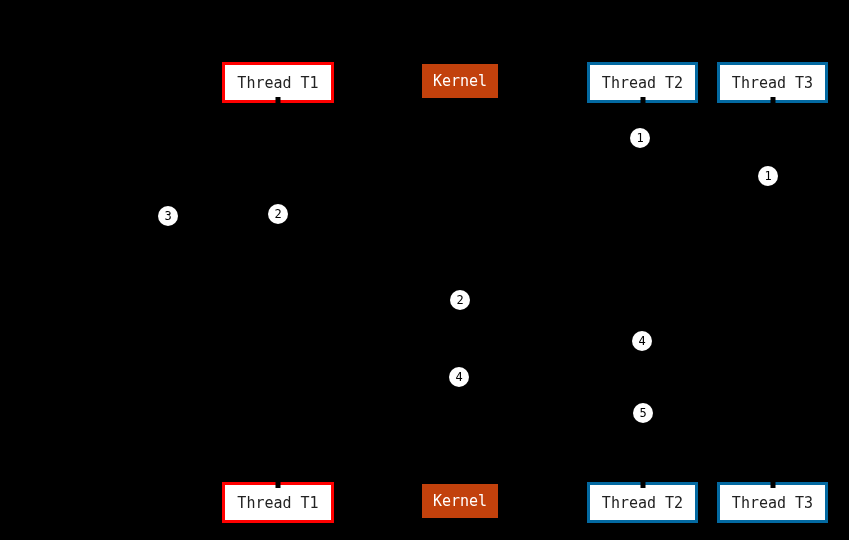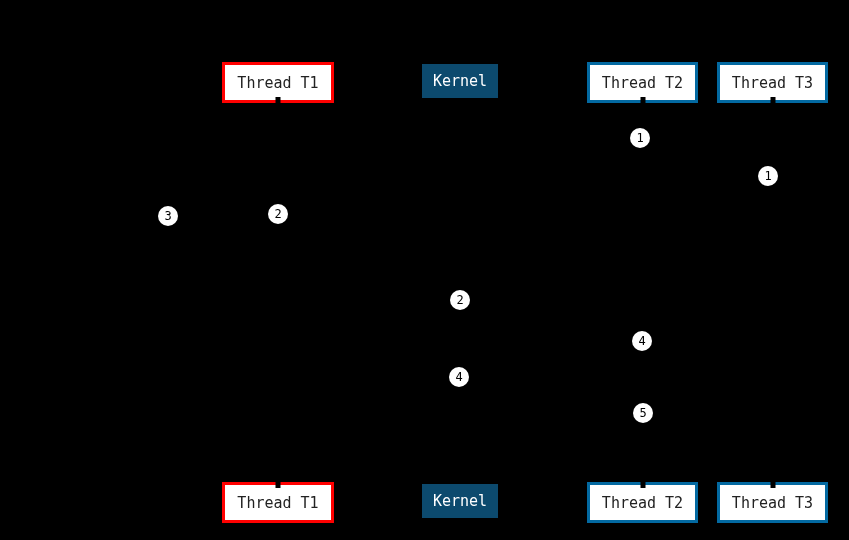--- a/index.html
+++ b/index.html
@@ -18,21 +18,21 @@
     background: #ffffff;
     display: flex;
     align-items: center;
     justify-content: center;
     font-size: 15px;
     color: #222222;
     white-space: nowrap;
   }
   .pbox.red-outline  { border: 3px solid #ff0000; }
   .pbox.blue-outline { border: 3px solid #0369a1; }
-  .pbox.blue-filled  { background: #0c4a6e; color: #ffffff; border: none; }
+  .pbox.blue-filled  { background: #c2410c; color: #ffffff; border: none; }
 
   
   .t1-top   { left: 222px; top: 62px;  width: 112px; height: 41px; }
   .k-top    { left: 422px; top: 64px;  width: 76px;  height: 34px; }
   .t2-top   { left: 587px; top: 62px;  width: 111px; height: 41px; }
   .t3-top   { left: 717px; top: 62px;  width: 111px; height: 41px; }
   .t1-bot   { left: 222px; top: 482px; width: 112px; height: 41px; }
   .k-bot    { left: 422px; top: 484px; width: 76px;  height: 34px; }
   .t2-bot   { left: 587px; top: 482px; width: 111px; height: 41px; }
   .t3-bot   { left: 717px; top: 482px; width: 111px; height: 41px; }

